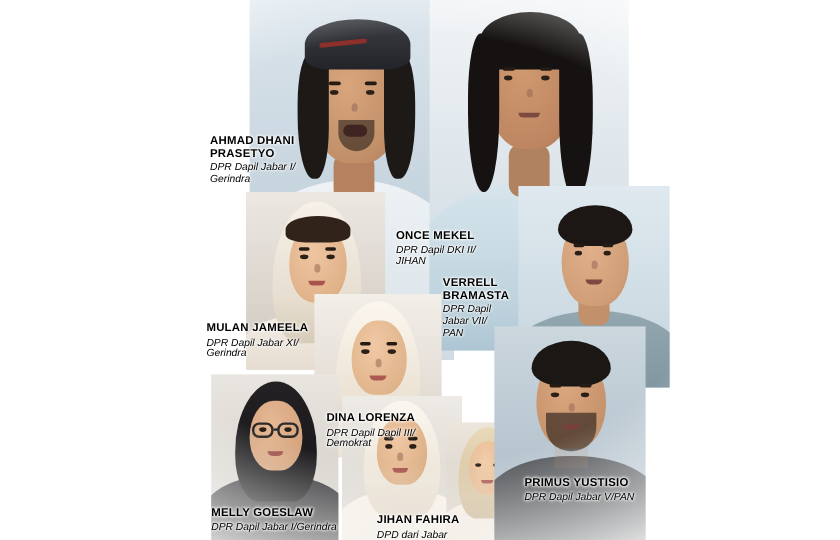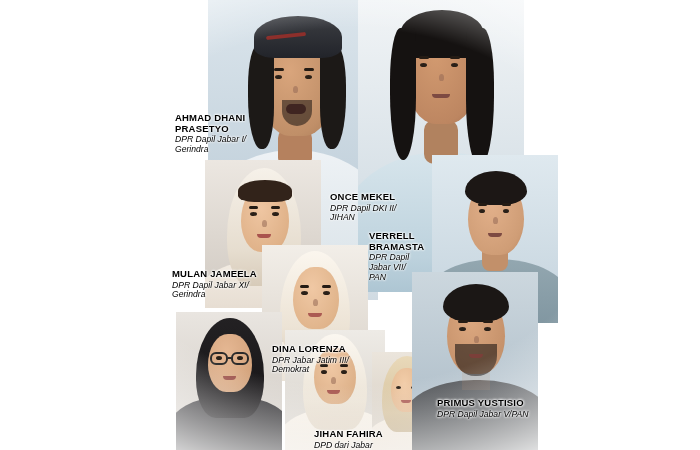--- a/index.html
+++ b/index.html
@@ -284,24 +284,28 @@
   </div>
 
   <div class="caption" style="left:172px;top:269px;width:100px;">
     <span class="nm">MULAN JAMEELA</span>
     <span class="sub">DPR Dapil Jabar XI/
 Gerindra</span>
   </div>
 
   <div class="caption" style="left:272px;top:344px;width:96px;">
     <span class="nm">DINA LORENZA</span>
-    <span class="sub">DPR Jabar Jatim III/
+    <span class="sub">DPR Dapil Dapil III/
 Demokrat</span>
   </div>
 
+  <div class="caption" style="left:176px;top:423px;width:108px;">
+    <span class="nm">MELLY GOESLAW</span>
+    <span class="sub">DPR Dapil Jabar I/Gerindra</span>
+  </div>
 
   <div class="caption" style="left:314px;top:429px;width:100px;">
     <span class="nm">JIHAN FAHIRA</span>
     <span class="sub">DPD dari Jabar</span>
   </div>
 
   <div class="caption" style="left:437px;top:398px;width:106px;">
     <span class="nm">PRIMUS YUSTISIO</span>
     <span class="sub">DPR Dapil Jabar V/PAN</span>
   </div>

